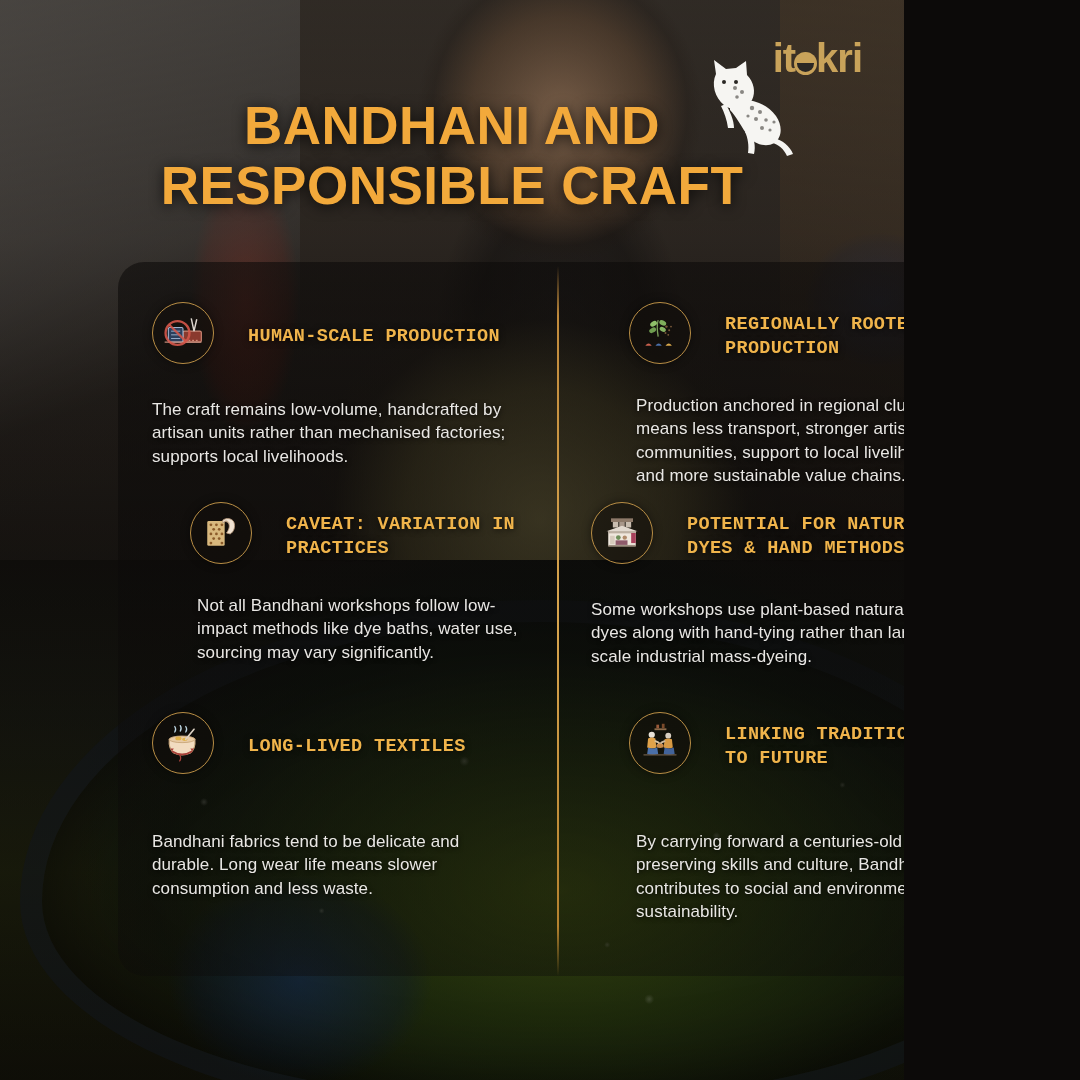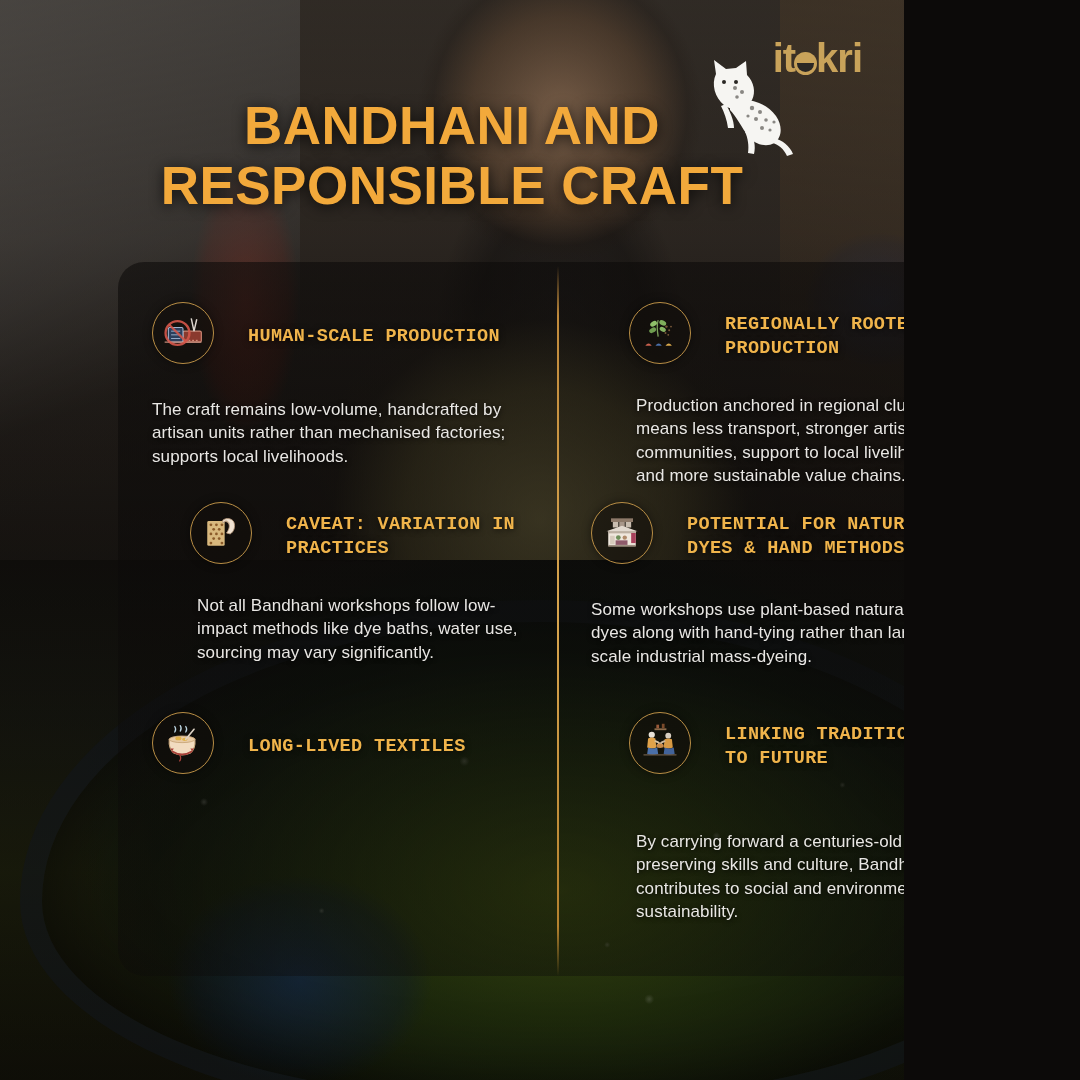--- a/index.html
+++ b/index.html
@@ -323,20 +323,21 @@
             <ellipse cx="26" cy="20" rx="3" ry="1.8" fill="#e0b24a"></ellipse>
             <path d="M27 20 L36 9" stroke="#ddd2c4" stroke-width="1.8" stroke-linecap="round"></path>
             <path d="M12 33 q11 7 22 0" stroke="#a8413a" stroke-width="1.8" fill="none"></path>
             <path d="M12 33 l-2 -3 l4 0 Z" fill="#a8413a"></path>
             <path d="M34 33 l2 -3 l-4 0 Z" fill="#a8413a"></path>
             <path d="M20 36 q3 5 0 8" stroke="#a8413a" stroke-width="1.4" fill="none"></path>
           </svg>
         </div>
         <div class="card-title">LONG-LIVED TEXTILES</div>
       </div>
+      <div class="card-body">Bandhani fabrics tend to be delicate and durable. Long wear life means slower consumption and less waste.</div>
     </div>
 
     <div class="card right r3">
       <div class="card-head">
         <div class="icon-ring">
           <svg viewBox="0 0 48 48">
             <rect x="18" y="8" width="13" height="2" fill="#8a6a4a"></rect>
             <rect x="20" y="4" width="3" height="4" fill="#9a5a3a"></rect>
             <rect x="26" y="3" width="3" height="5" fill="#7a4a2a"></rect>
             <circle cx="15" cy="15" r="3.4" fill="#e8e2d8"></circle>

